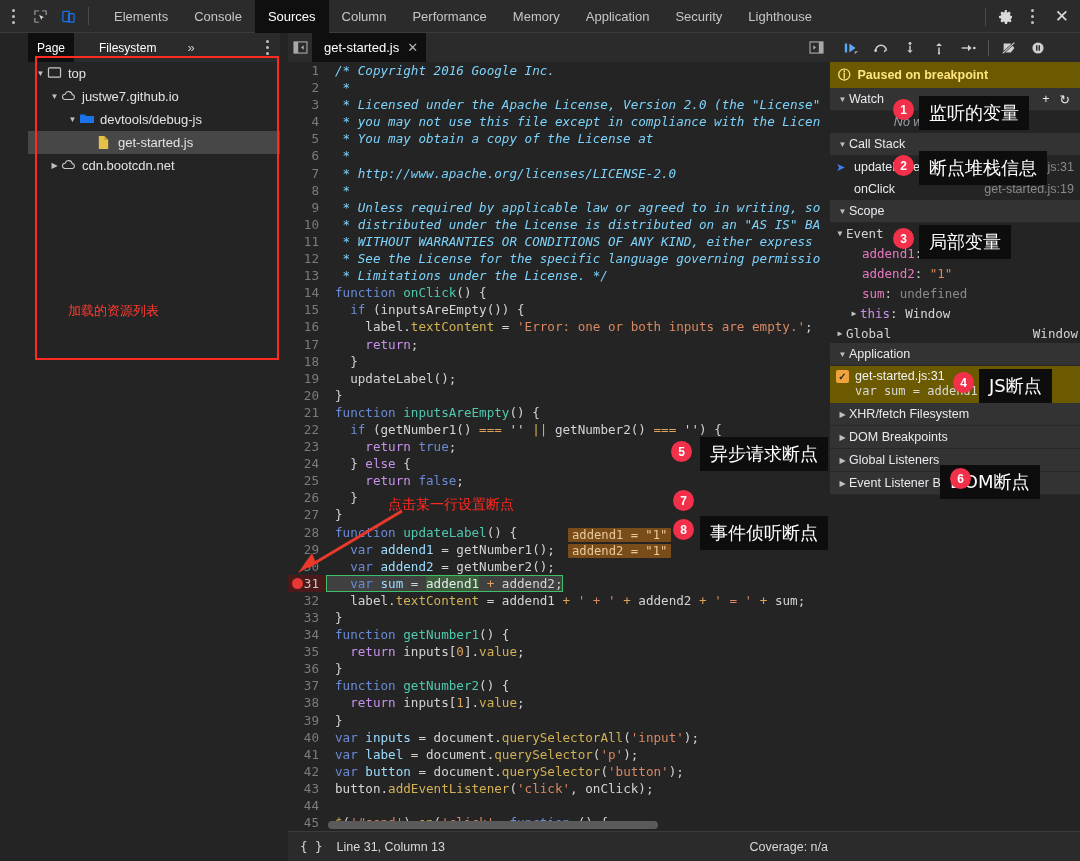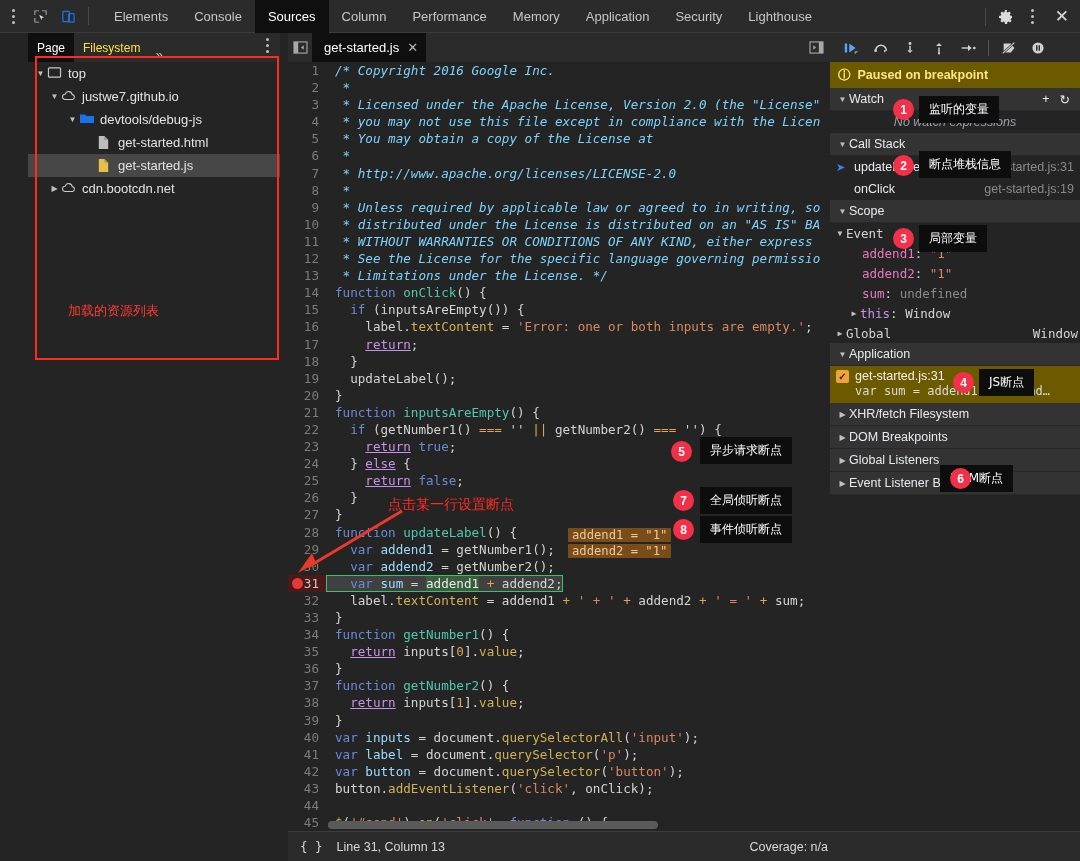--- a/index.html
+++ b/index.html
@@ -37,28 +37,28 @@
   .topbar-right {
     position: absolute; right: 2px; top: 0; height: 33px;
     display: flex; align-items: center;
   }
   .x-close { font-size: 17px; color: #d8d8d8; padding: 0 9px; line-height: 1; }
 
   
   .subrow { position: absolute; left: 0; top: 33px; width: 1080px; height: 29px; }
   .navpane-head {
     position: absolute; left: 28px; top: 0; width: 252px; height: 29px;
-    background: #2b2b2b; display: flex; align-items: flex-end;
+    background: #2b2b2b; display: flex; align-items: center; gap: 16px;
   }
   .leftgutter {
     position: absolute; left: 0; top: 0; width: 28px; height: 29px; background: #242424;
   }
   .sub-tab {
     padding: 0 9px; height: 29px; display: flex; align-items: center;
-    font-size: 12px; color: #fde047;
+    font-size: 12px; color: #ffffff;
   }
   .sub-tab.active { background: #0f0f0f; color: #ffffff; }
   .chev2 { color: #c8c8c8; font-size: 13px; padding: 0 6px; }
   .navpane-head .kebab { margin-left: auto; }
 
   .editor-head {
     position: absolute; left: 288px; top: 0; right: 250px; height: 29px;
     background: #2b2b2b; display: flex; align-items: center;
   }
   .panel-toggle {
@@ -122,21 +122,21 @@
   .crow.exec .csrc {
     background: #404040; outline: 1px solid #3cc06a; outline-offset: -1px;
   }
   .crow.exec .gut { background: #4a1a1a; color: #c9c9c9; }
   .bp-dot {
     position: absolute; left: 4px; top: 3px; width: 11px; height: 11px;
     border-radius: 50%; background: #e53935;
   }
   .cm { color: #7dd3fc; font-style: italic; }
   .kw { color: #6a8bd6; }
-  .kw2 { color: #c792ea; text-decoration: underline; }
+  .kw2 { color: #c792ea; }
   .fn { color: #4ec9b0; }
   .str { color: #d88862; }
   .num { color: #e0a458; }
   .prop { color: #d2b155; }
   .pln { color: #d4d4d4; }
   .vr { color: #9cdcfe; }
   .bool { color: #6a8bd6; }
   .sel-tok { background: #3b5d3b; }
   .inline-val {
     background: #7a4c19; color: #e8c99b; padding: 0 4px; border-radius: 1px;
@@ -208,21 +208,21 @@
 
   
   .badge {
     position: absolute; width: 21px; height: 21px; border-radius: 50%;
     background: #f2304a; color: #fff; font-size: 12px; font-weight: bold;
     display: flex; align-items: center; justify-content: center;
     font-family: "Liberation Sans", sans-serif; z-index: 40;
   }
   .callout {
     position: absolute; background: #0d0d0d; color: #ffffff;
-    font-family: "DejaVu Sans", sans-serif; font-size: 12px;
+    font-family: "DejaVu Sans", sans-serif; font-size: 18px;
     padding: 5px 10px; white-space: nowrap; z-index: 39;
   }
   .ann-red-text {
     position: absolute; color: #ff2a20; font-size: 14px; z-index: 41;
     font-family: "DejaVu Sans", sans-serif;
   }
   .ann-arrow { position: absolute; z-index: 41; }
 </style>
 </head>
 <body>
@@ -388,29 +388,20 @@
     </div>
     <div class="tree-row" style="padding-left:38px">
       <span class="twisty">▼</span>
       <span class="tnode-icon">
         <svg width="16" height="13" viewBox="0 0 16 13">
             <path d="M1 2.5h5l1.4 1.6H15V11H1z" fill="#1a73e8"></path>
           </svg>
       </span>
       <span>devtools/debug-js</span>
     </div>
-    <div class="tree-row" style="padding-left:69px">
-      <span class="tnode-icon">
-        <svg width="13" height="15" viewBox="0 0 13 16">
-            <path d="M1.5 1h6l4 4v10h-10z" fill="#bdbdbd"></path>
-            <path d="M7.5 1l4 4h-4z" fill="#8e8e8e"></path>
-          </svg>
-      </span>
-      <span>get-started.html</span>
-    </div>
     <div class="tree-row selected" style="padding-left:69px">
       <span class="tnode-icon">
         <svg width="13" height="15" viewBox="0 0 13 16">
             <path d="M1.5 1h6l4 4v10h-10z" fill="#e5c04a"></path>
             <path d="M7.5 1l4 4h-4z" fill="#b89a2f"></path>
           </svg>
       </span>
       <span>get-started.js</span>
     </div>
     <div class="tree-row" style="padding-left:20px">
@@ -554,21 +545,20 @@
   <div class="badge" style="left:953px; top:372px;">4</div>
   <div class="callout" style="left:979px; top:369px;">JS断点</div>
 
   <div class="badge" style="left:671px; top:441px;">5</div>
   <div class="callout" style="left:700px; top:437px;">异步请求断点</div>
 
   <div class="badge" style="left:950px; top:468px;">6</div>
   <div class="callout" style="left:940px; top:465px;">DOM断点</div>
 
   <div class="badge" style="left:673px; top:490px;">7</div>
-  <div class="callout" style="left:700px; top:487px;">全局侦听断点</div>
 
   <div class="badge" style="left:673px; top:519px;">8</div>
   <div class="callout" style="left:700px; top:516px;">事件侦听断点</div>
 
   <div class="statusbar-left"></div>
   <div class="statusbar">
     <span class="braces">{ }</span>
     <span>Line 31, Column 13</span>
     <span class="cov">Coverage: n/a</span>
   </div>

